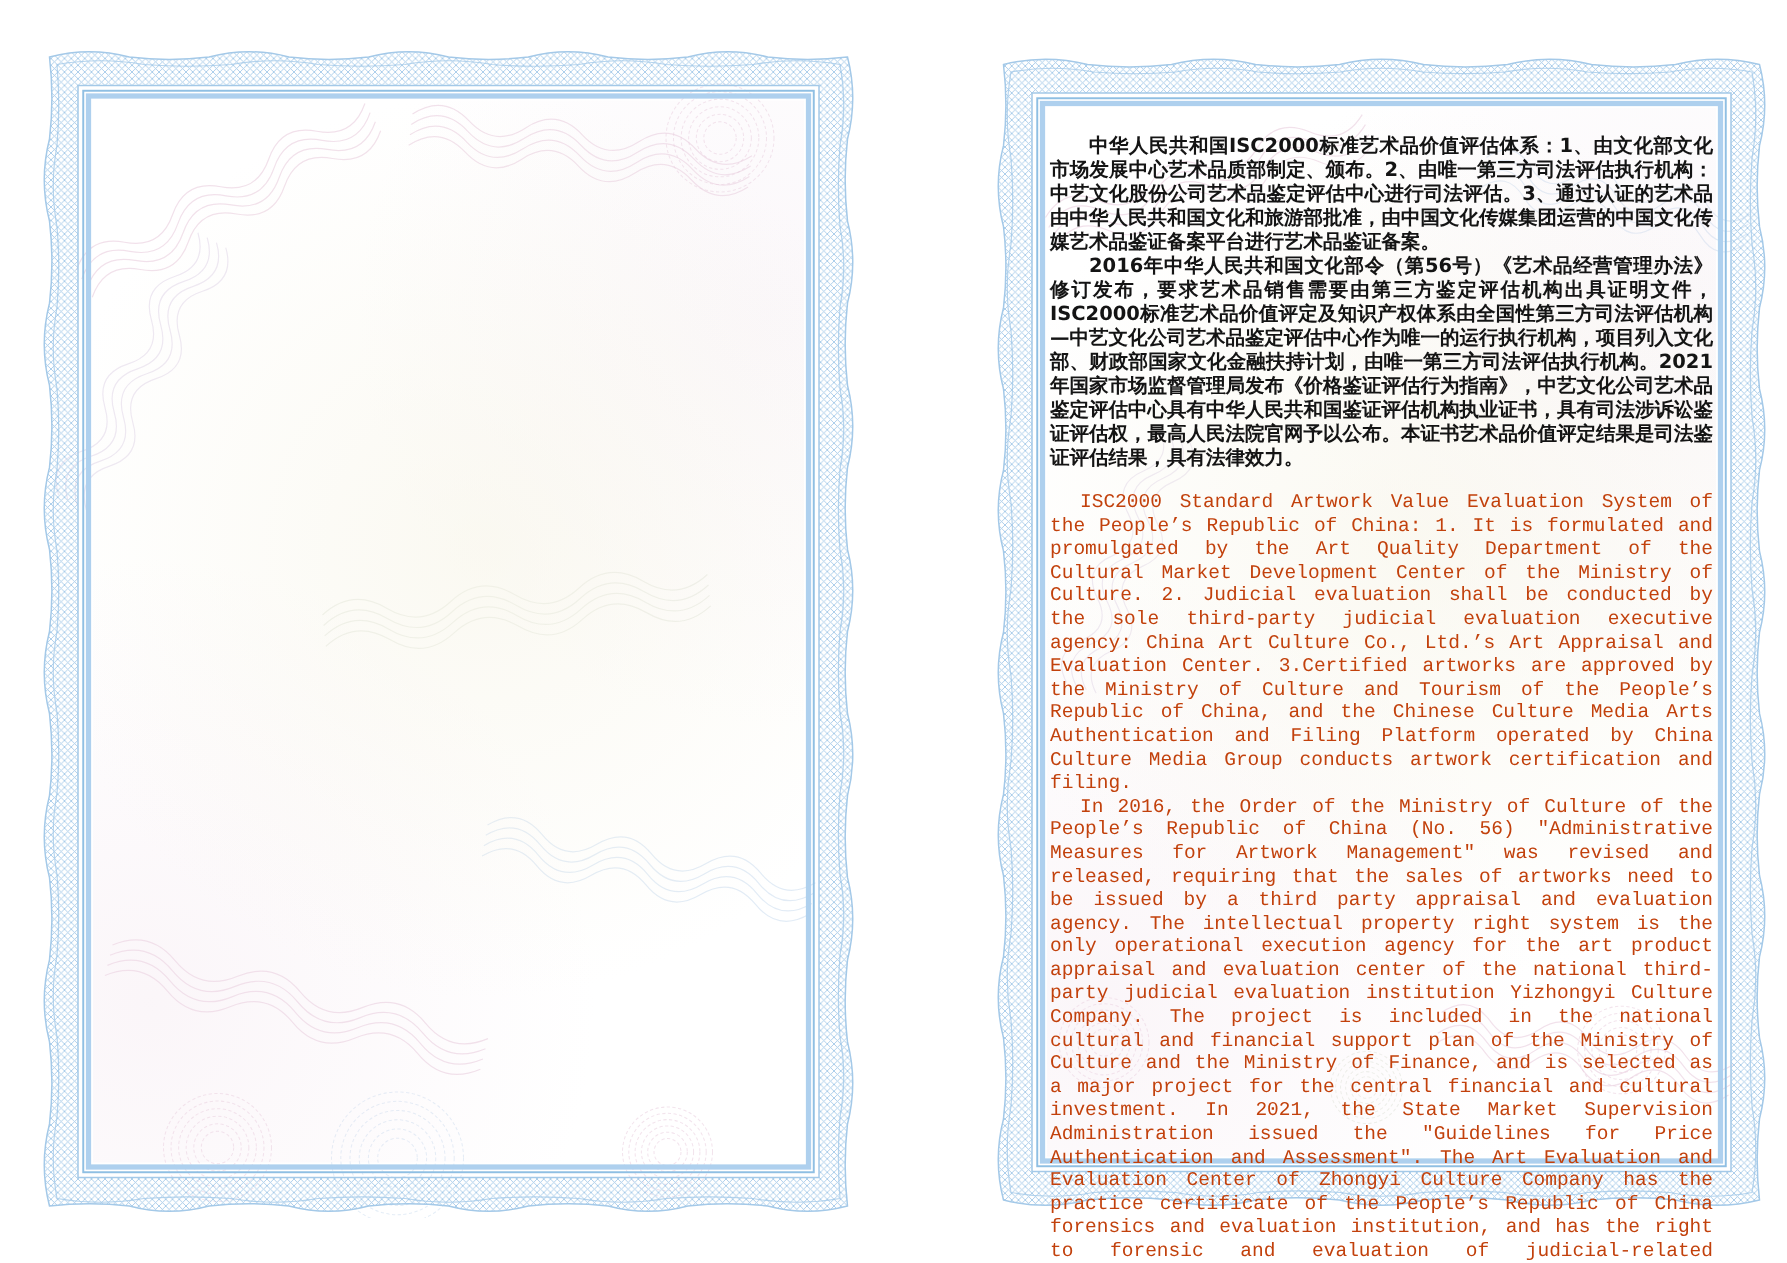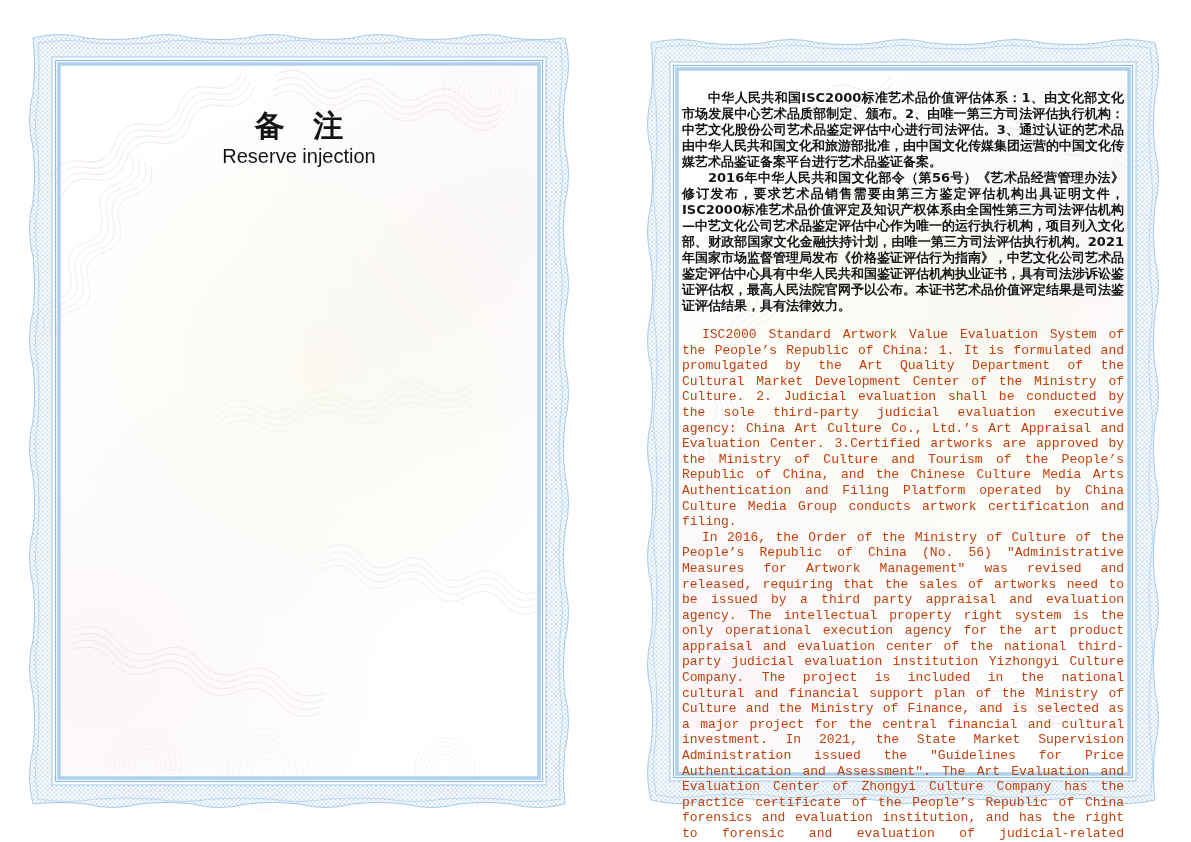--- a/index.html
+++ b/index.html
@@ -3,21 +3,21 @@
 <meta charset="utf-8">
 <style>
   html,body{margin:0;padding:0;}
   body{
     width:1191px;height:842px;position:relative;overflow:hidden;
     background:#ffffff;
     font-family:"Liberation Sans","DejaVu Sans",sans-serif;
   }
   .page{position:absolute;}
   .page-left{left:25px;top:30px;width:548px;height:782px;}
-  .page-right{left:643px;top:35px;width:520px;height:773px;}
+  .page-right{left:661px;top:35px;width:520px;height:773px;}
   .border-svg{position:absolute;left:0;top:0;width:100%;height:100%;}
   .inner-tint{
     position:absolute;left:37px;top:37px;right:37px;bottom:37px;
     background:
       radial-gradient(circle at 55% 42%, rgba(247,244,230,0.55), rgba(255,255,255,0) 62%),
       radial-gradient(circle at 8% 85%, rgba(240,222,233,0.28), rgba(255,255,255,0) 40%),
       radial-gradient(circle at 95% 20%, rgba(238,224,236,0.25), rgba(255,255,255,0) 38%);
   }
   .content{position:absolute;left:37px;top:37px;right:37px;bottom:37px;}
   
@@ -128,24 +128,20 @@
         </g>
       </g>
       <path d="M8,8 Q34.6,1.0 61.2,8.0 Q87.8,11.2 114.4,8.0 Q141.0,1.0 167.6,8.0 Q194.2,11.2 220.8,8.0 Q247.4,1.0 274.0,8.0 Q300.6,11.2 327.2,8.0 Q353.8,1.0 380.4,8.0 Q407.0,11.2 433.6,8.0 Q460.2,1.0 486.8,8.0 Q513.4,11.2 540.0,8.0 Q547.0,35.4 540.0,62.7 Q536.9,90.1 540.0,117.4 Q547.0,144.8 540.0,172.1 Q536.9,199.5 540.0,226.9 Q547.0,254.2 540.0,281.6 Q536.9,308.9 540.0,336.3 Q547.0,363.6 540.0,391.0 Q536.9,418.4 540.0,445.7 Q547.0,473.1 540.0,500.4 Q536.9,527.8 540.0,555.1 Q547.0,582.5 540.0,609.9 Q536.9,637.2 540.0,664.6 Q547.0,691.9 540.0,719.3 Q536.9,746.6 540.0,774.0 Q513.4,781.0 486.8,774.0 Q460.2,770.9 433.6,774.0 Q407.0,781.0 380.4,774.0 Q353.8,770.9 327.2,774.0 Q300.6,781.0 274.0,774.0 Q247.4,770.9 220.8,774.0 Q194.2,781.0 167.6,774.0 Q141.0,770.9 114.4,774.0 Q87.8,781.0 61.2,774.0 Q34.6,770.9 8.0,774.0 Q1.0,746.6 8.0,719.3 Q11.2,691.9 8.0,664.6 Q1.0,637.2 8.0,609.9 Q11.2,582.5 8.0,555.1 Q1.0,527.8 8.0,500.4 Q11.2,473.1 8.0,445.7 Q1.0,418.4 8.0,391.0 Q11.2,363.6 8.0,336.3 Q1.0,308.9 8.0,281.6 Q11.2,254.2 8.0,226.9 Q1.0,199.5 8.0,172.1 Q11.2,144.8 8.0,117.4 Q1.0,90.1 8.0,62.7 Q11.2,35.4 8.0,8.0 Z M27,27 H521 V755 H27 Z" fill="url(#hatch0)" fill-rule="evenodd"></path>
       <path d="M8,8 Q34.6,1.0 61.2,8.0 Q87.8,11.2 114.4,8.0 Q141.0,1.0 167.6,8.0 Q194.2,11.2 220.8,8.0 Q247.4,1.0 274.0,8.0 Q300.6,11.2 327.2,8.0 Q353.8,1.0 380.4,8.0 Q407.0,11.2 433.6,8.0 Q460.2,1.0 486.8,8.0 Q513.4,11.2 540.0,8.0 Q547.0,35.4 540.0,62.7 Q536.9,90.1 540.0,117.4 Q547.0,144.8 540.0,172.1 Q536.9,199.5 540.0,226.9 Q547.0,254.2 540.0,281.6 Q536.9,308.9 540.0,336.3 Q547.0,363.6 540.0,391.0 Q536.9,418.4 540.0,445.7 Q547.0,473.1 540.0,500.4 Q536.9,527.8 540.0,555.1 Q547.0,582.5 540.0,609.9 Q536.9,637.2 540.0,664.6 Q547.0,691.9 540.0,719.3 Q536.9,746.6 540.0,774.0 Q513.4,781.0 486.8,774.0 Q460.2,770.9 433.6,774.0 Q407.0,781.0 380.4,774.0 Q353.8,770.9 327.2,774.0 Q300.6,781.0 274.0,774.0 Q247.4,770.9 220.8,774.0 Q194.2,781.0 167.6,774.0 Q141.0,770.9 114.4,774.0 Q87.8,781.0 61.2,774.0 Q34.6,770.9 8.0,774.0 Q1.0,746.6 8.0,719.3 Q11.2,691.9 8.0,664.6 Q1.0,637.2 8.0,609.9 Q11.2,582.5 8.0,555.1 Q1.0,527.8 8.0,500.4 Q11.2,473.1 8.0,445.7 Q1.0,418.4 8.0,391.0 Q11.2,363.6 8.0,336.3 Q1.0,308.9 8.0,281.6 Q11.2,254.2 8.0,226.9 Q1.0,199.5 8.0,172.1 Q11.2,144.8 8.0,117.4 Q1.0,90.1 8.0,62.7 Q11.2,35.4 8.0,8.0 Z" fill="none" stroke="#a4c9e8" stroke-width="1"></path>
       <path d="M13,13 Q42.0,8.0 71.0,13.0 Q100.0,15.3 129.0,13.0 Q158.0,8.0 187.0,13.0 Q216.0,15.3 245.0,13.0 Q274.0,8.0 303.0,13.0 Q332.0,15.3 361.0,13.0 Q390.0,8.0 419.0,13.0 Q448.0,15.3 477.0,13.0 Q506.0,8.0 535.0,13.0 Q540.0,40.0 535.0,67.0 Q532.8,94.0 535.0,121.0 Q540.0,148.0 535.0,175.0 Q532.8,202.0 535.0,229.0 Q540.0,256.0 535.0,283.0 Q532.8,310.0 535.0,337.0 Q540.0,364.0 535.0,391.0 Q532.8,418.0 535.0,445.0 Q540.0,472.0 535.0,499.0 Q532.8,526.0 535.0,553.0 Q540.0,580.0 535.0,607.0 Q532.8,634.0 535.0,661.0 Q540.0,688.0 535.0,715.0 Q532.8,742.0 535.0,769.0 Q506.0,774.0 477.0,769.0 Q448.0,766.8 419.0,769.0 Q390.0,774.0 361.0,769.0 Q332.0,766.8 303.0,769.0 Q274.0,774.0 245.0,769.0 Q216.0,766.8 187.0,769.0 Q158.0,774.0 129.0,769.0 Q100.0,766.8 71.0,769.0 Q42.0,774.0 13.0,769.0 Q8.0,742.0 13.0,715.0 Q15.3,688.0 13.0,661.0 Q8.0,634.0 13.0,607.0 Q15.3,580.0 13.0,553.0 Q8.0,526.0 13.0,499.0 Q15.3,472.0 13.0,445.0 Q8.0,418.0 13.0,391.0 Q15.3,364.0 13.0,337.0 Q8.0,310.0 13.0,283.0 Q15.3,256.0 13.0,229.0 Q8.0,202.0 13.0,175.0 Q15.3,148.0 13.0,121.0 Q8.0,94.0 13.0,67.0 Q15.3,40.0 13.0,13.0 Z" fill="none" stroke="#a4c9e8" stroke-width="0.8" opacity="0.8"></path>
       <rect x="27" y="27" width="494" height="728" fill="none" stroke="#a4c9e8" stroke-width="1"></rect>
       <rect x="30.5" y="30.5" width="487" height="721" fill="none" stroke="#8fbfe3" stroke-width="1.3"></rect>
       <rect x="34" y="34" width="480" height="714" fill="none" stroke="#aed0ee" stroke-width="3.5"></rect>
     </svg>
   <div class="inner-tint"></div>
-  <div class="content content-left">
-    <div class="title-cn">备 注</div>
-    <div class="title-en">Reserve injection</div>
-  </div>
 </div>
 
 <div class="page page-right">
   <svg class="border-svg" viewBox="0 0 520 773">
       <defs>
         <pattern id="hatch1" width="4.5" height="4.5" patternUnits="userSpaceOnUse">
           <path d="M0,4.5 L4.5,0 M0,0 L4.5,4.5" stroke="#a4c9e8" stroke-width="0.6" fill="none"></path>
         </pattern>
       </defs>
       <g>

